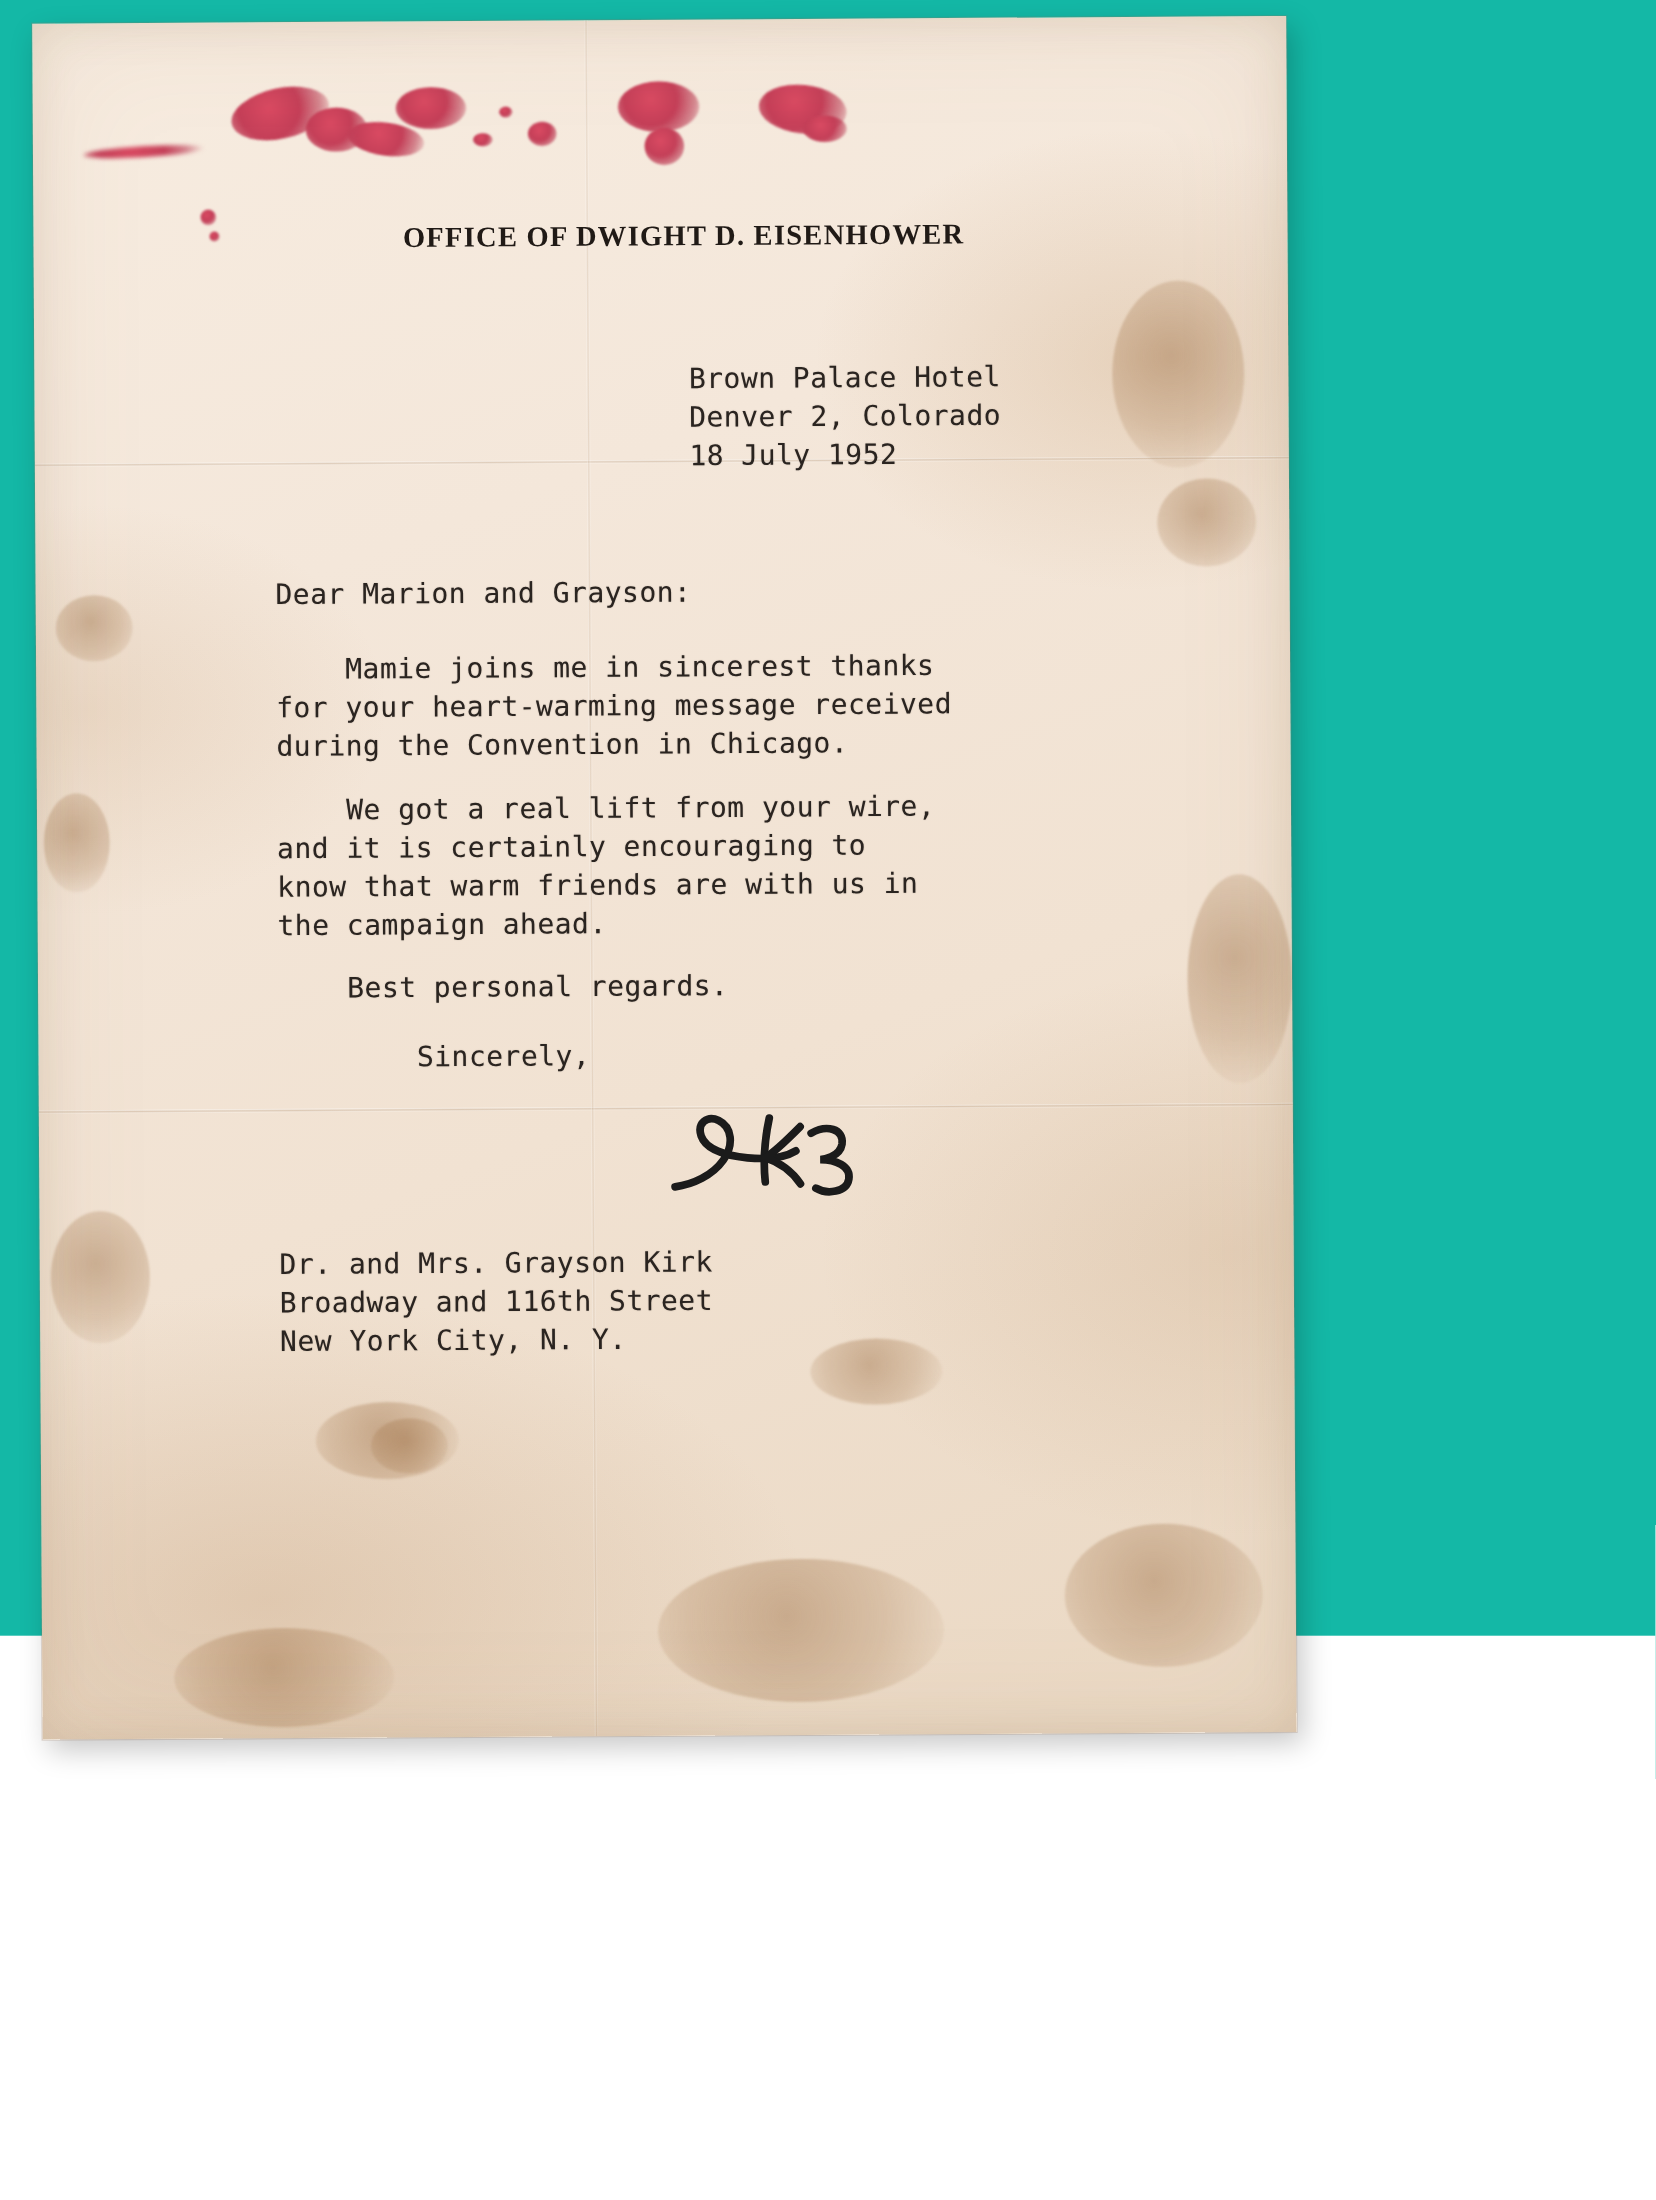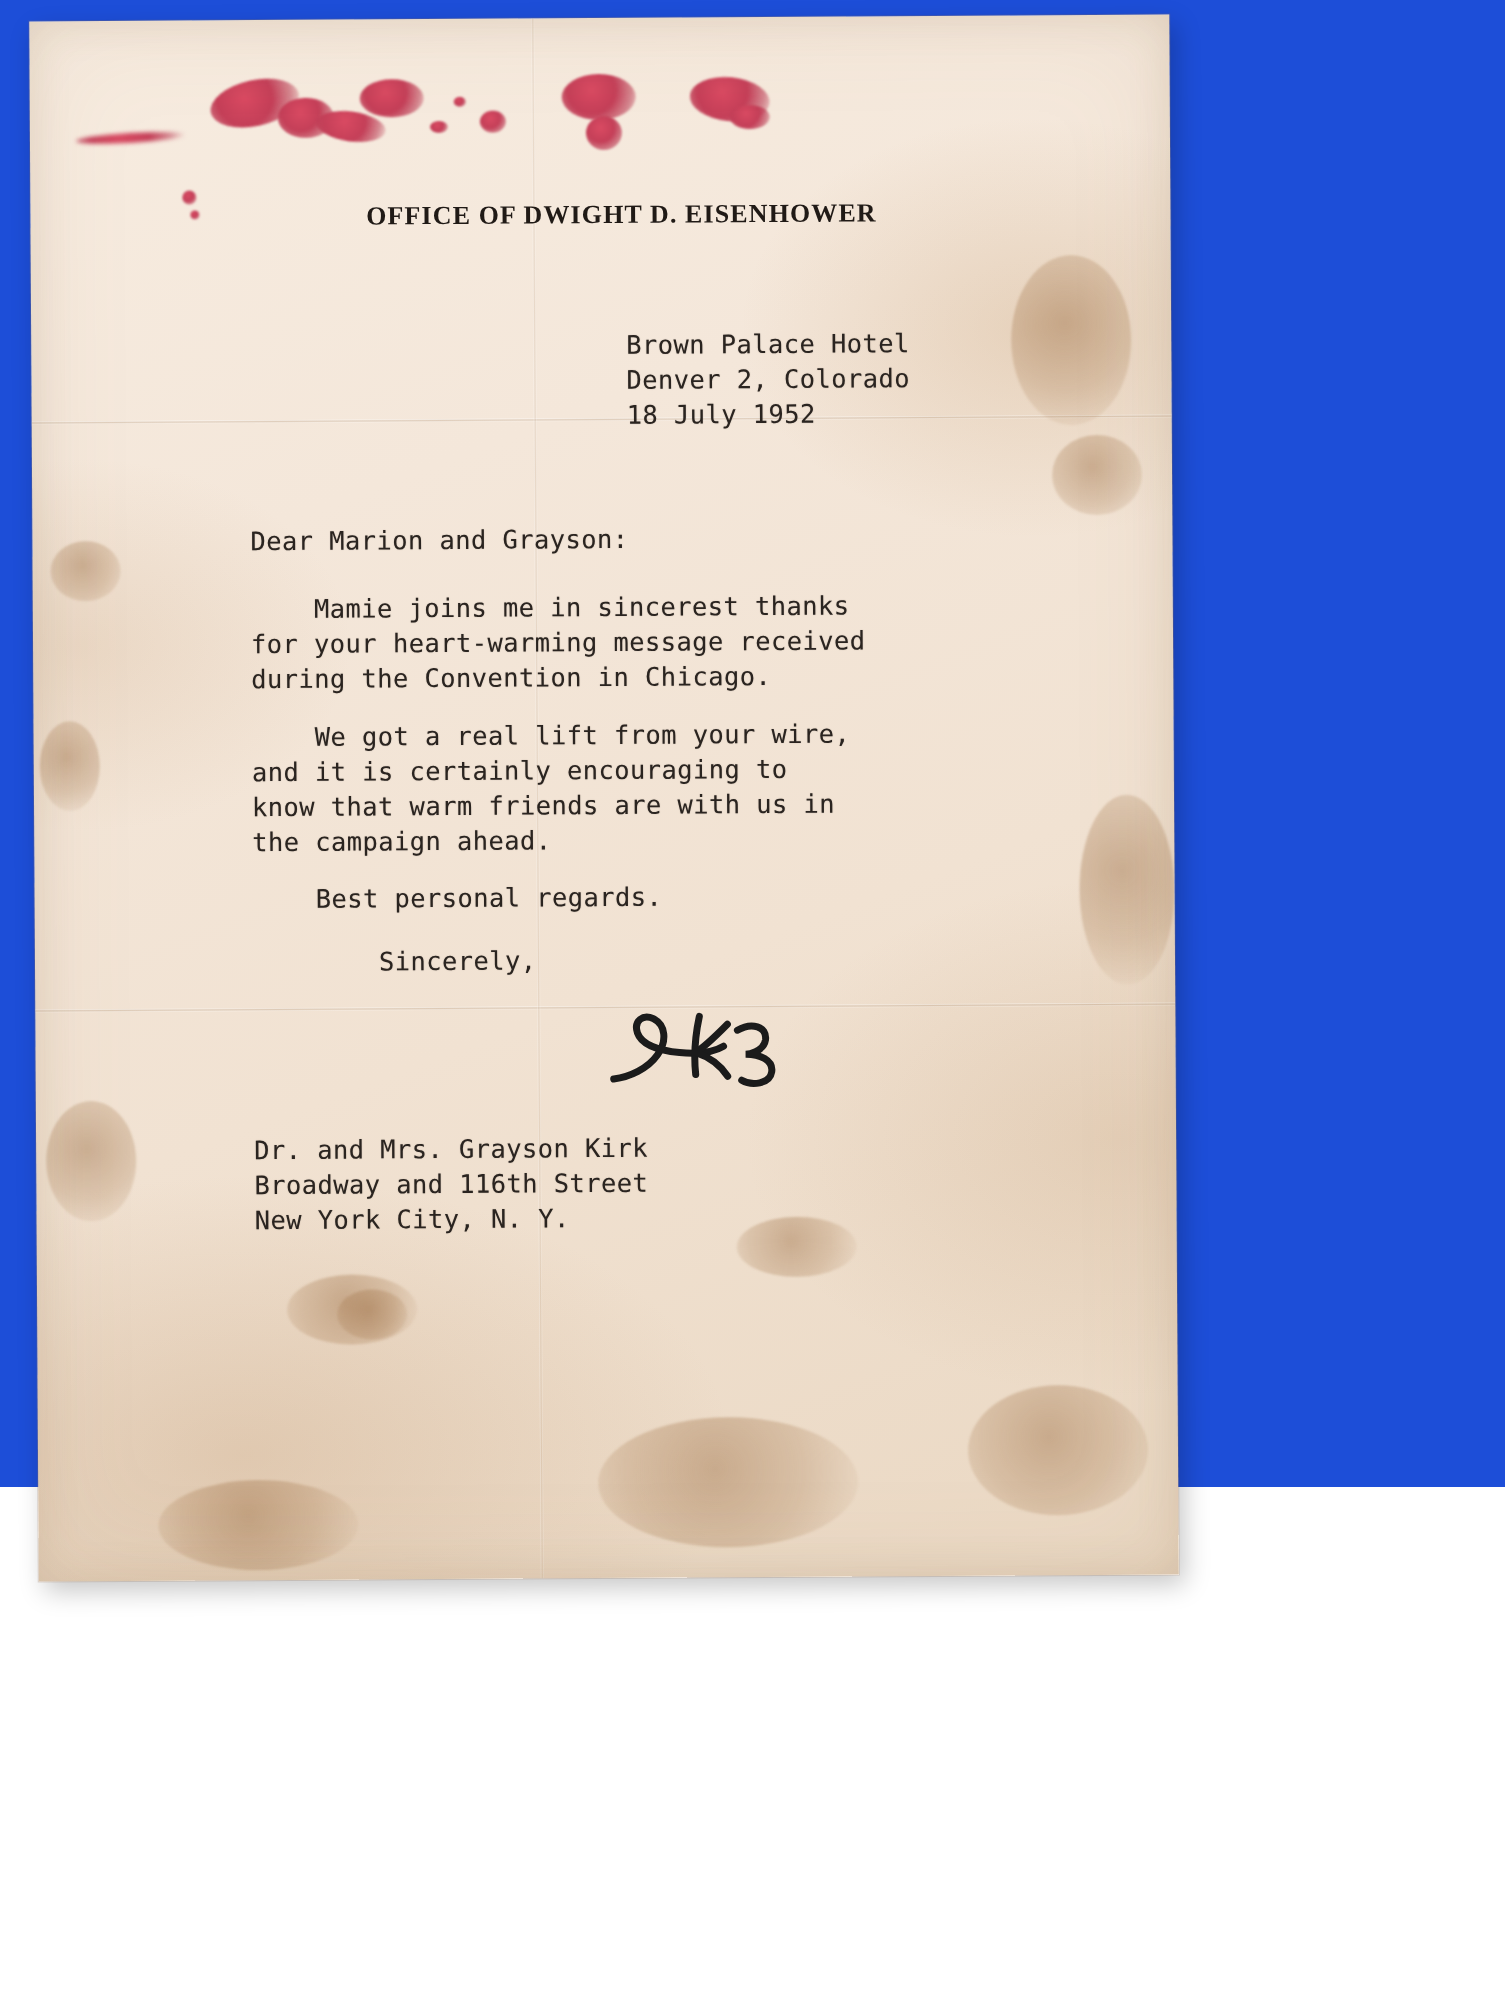--- a/index.html
+++ b/index.html
@@ -11,21 +11,21 @@
     width: 1505px;
     height: 2000px;
     overflow: hidden;
     font-family: "Liberation Sans", sans-serif;
   }
 
   #scene {
     position: relative;
     width: 1505px;
     height: 1487px;
-    background: #1d4ed8;
+    background: #14b8a6;
   }
 
   
   .sheet {
     position: absolute;
     left: 34px;
     top: 18px;
     width: 1140px;
     height: 1560px;
     background:

